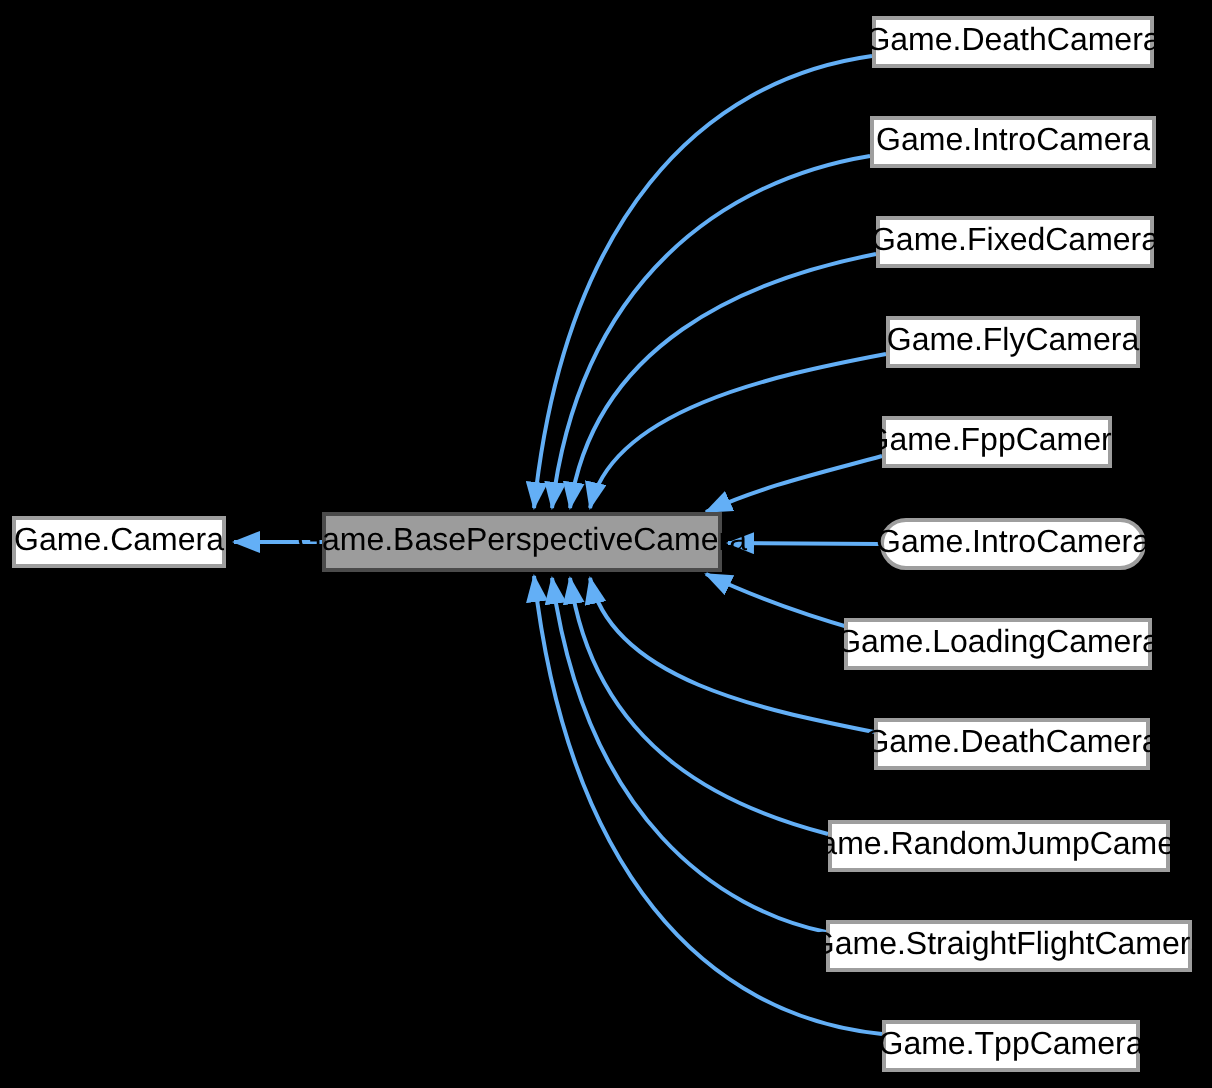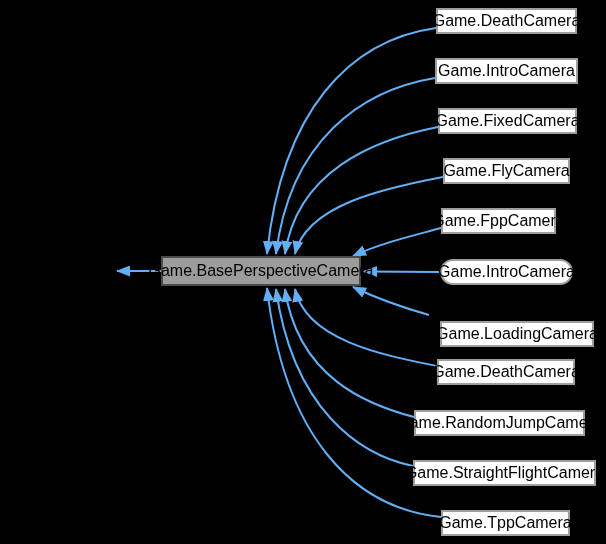--- a/index.html
+++ b/index.html
@@ -56,21 +56,21 @@
   }
   
   #node-base    { left: 6px;   top: 258px; width: 107px; }
   #node-current { left: 161px; top: 256px; width: 200px; }
   #node-d0  { left: 436px; top: 8px;   width: 141px; }
   #node-d1  { left: 435px; top: 58px;  width: 143px; }
   #node-d2  { left: 438px; top: 108px; width: 139px; }
   #node-d3  { left: 443px; top: 158px; width: 127px; }
   #node-d4  { left: 441px; top: 208px; width: 115px; }
   #node-d5  { left: 440px; top: 259px; width: 133px; border-radius: 13px; }
-  #node-d6  { left: 440px; top: 309px; width: 154px; margin-top: 12px; }
+  #node-d6  { left: 422px; top: 309px; width: 154px; }
   #node-d7  { left: 437px; top: 359px; width: 138px; }
   #node-d8  { left: 414px; top: 410px; width: 171px; }
   #node-d9  { left: 413px; top: 460px; width: 183px; }
   #node-d10 { left: 441px; top: 510px; width: 129px; }
 </style>
 </head>
 <body>
 
 <div id="canvas">
 
@@ -89,20 +89,21 @@
     <path class="edge" d="M443,177 C385,188 306,205 295,254" marker-end="url(#arrow)"></path>
     <path class="edge" d="M441,228 C412,236 381,243 353,256" marker-end="url(#arrow)"></path>
     <path class="edge" d="M440,272 L364,271.5" marker-end="url(#arrow)"></path>
     <path class="edge" d="M429,315 C401,307 378,299 353,287" marker-end="url(#arrow)"></path>
     <path class="edge" d="M437,366 C382,355 306,340 295,289" marker-end="url(#arrow)"></path>
     <path class="edge" d="M414,417 C368,405 298,378 285,289" marker-end="url(#arrow)"></path>
     <path class="edge" d="M413,466 C360,455 293,410 276,289" marker-end="url(#arrow)"></path>
     <path class="edge" d="M441,517 C352,508 284,435 267,288" marker-end="url(#arrow)"></path>
   </svg>
 
+  <div id="node-base" class="node">Game.Camera</div>
 
   <div id="node-current" class="node current">Game.BasePerspectiveCamera</div>
 
   <div id="node-d0" class="node">Game.DeathCamera</div>
   <div id="node-d1" class="node">Game.IntroCamera</div>
   <div id="node-d2" class="node">Game.FixedCamera</div>
   <div id="node-d3" class="node">Game.FlyCamera</div>
   <div id="node-d4" class="node">Game.FppCamera</div>
   <div id="node-d5" class="node">Game.IntroCamera</div>
   <div id="node-d6" class="node">Game.LoadingCamera</div>

